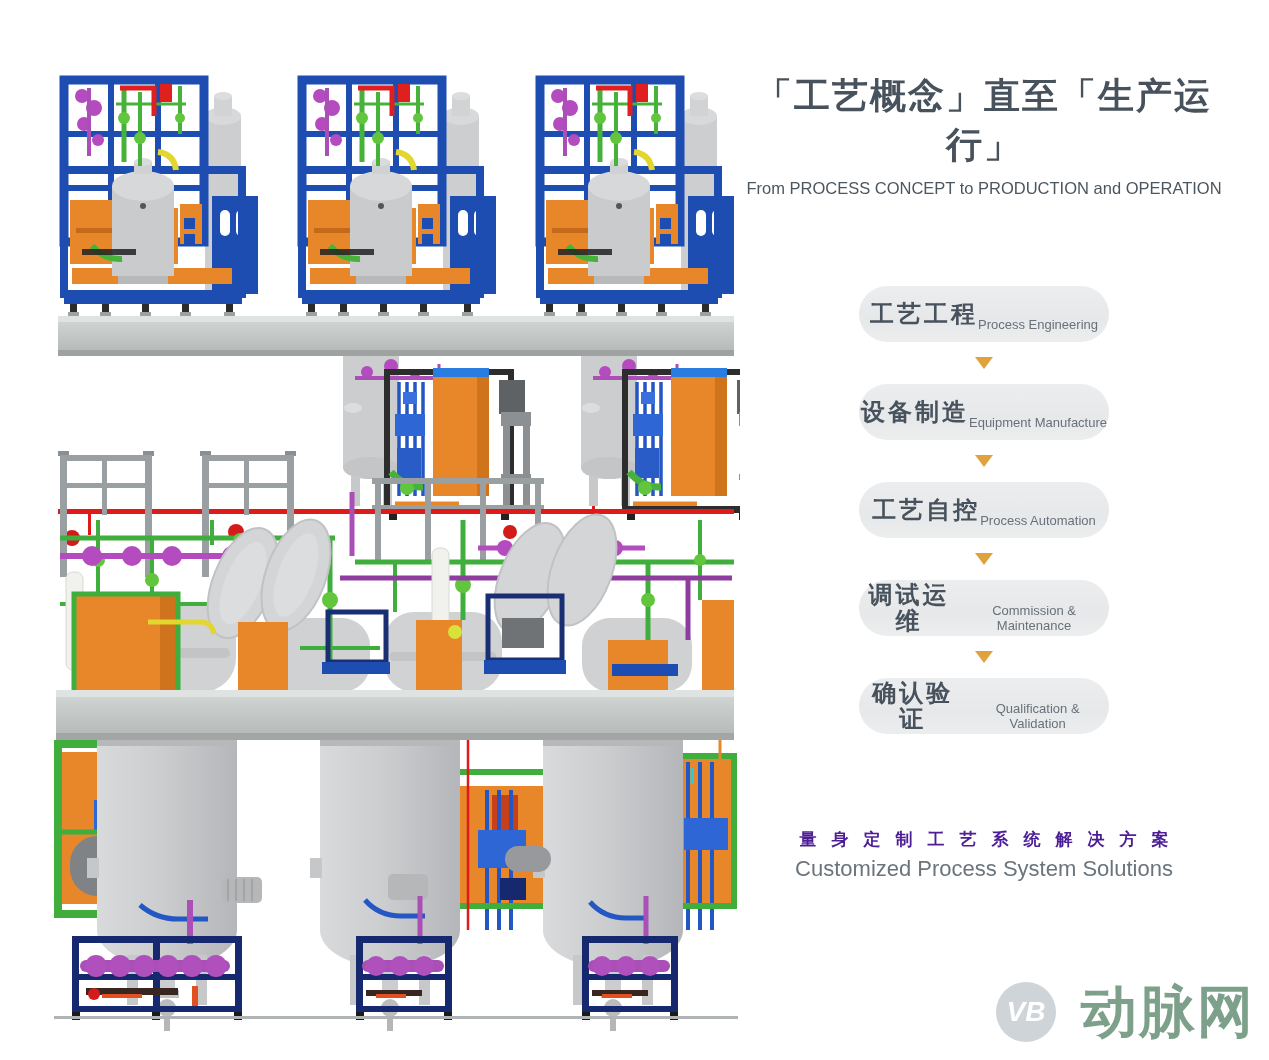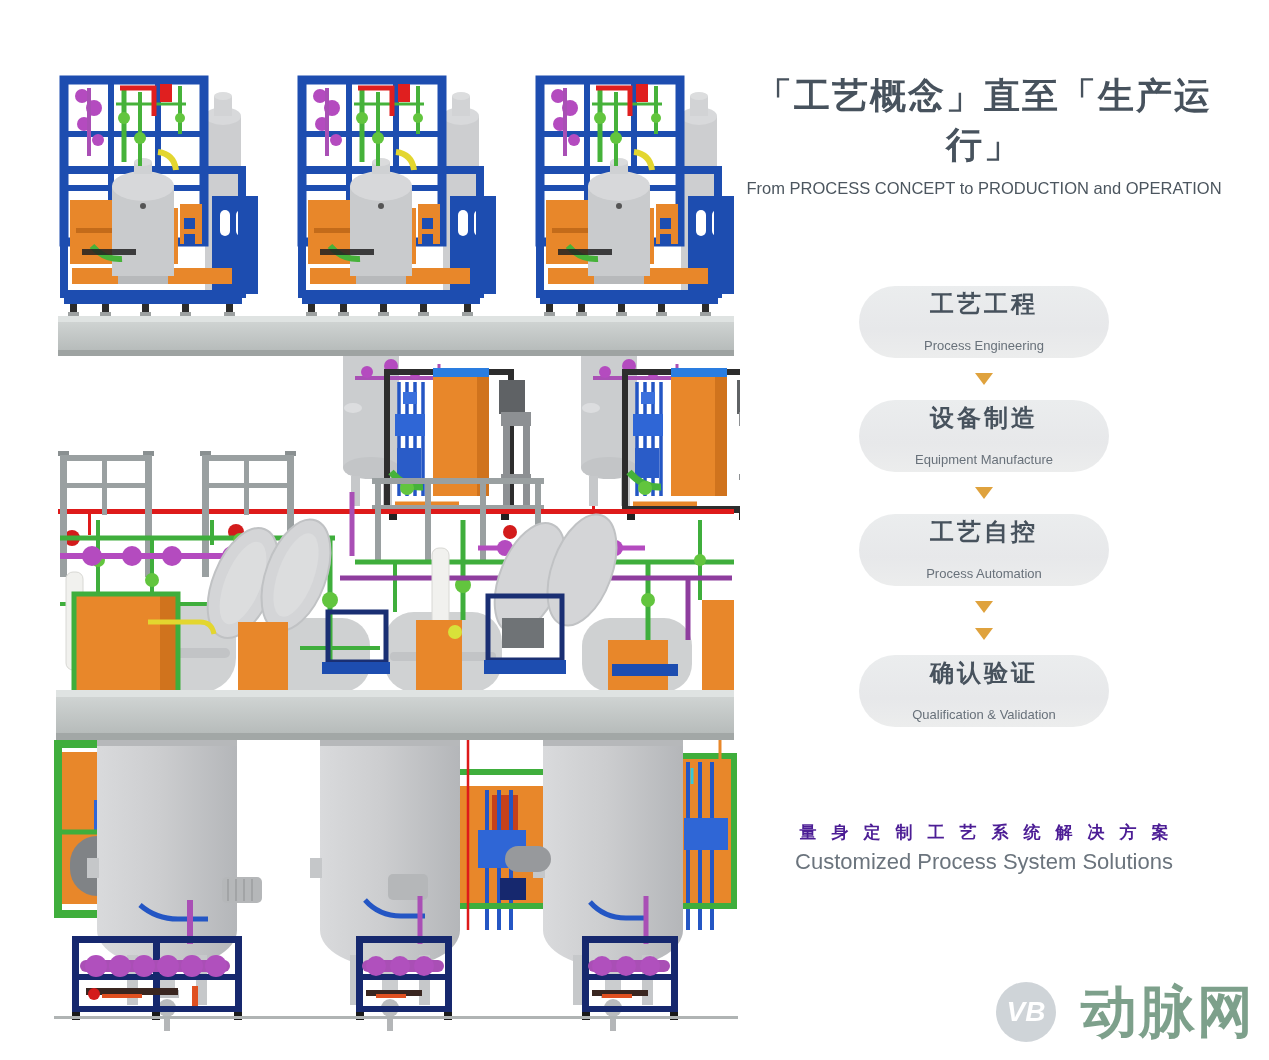--- a/index.html
+++ b/index.html
@@ -9,23 +9,23 @@
     font-family:"Liberation Sans","DejaVu Sans",sans-serif;
   }
   
   .plant{position:absolute;left:0;top:0;width:740px;height:1060px;}
   
   .panel{position:absolute;left:734px;top:0;width:500px;text-align:center;z-index:3;}
   .title-zh{margin-top:72px;font-size:36px;font-weight:bold;color:#47525d;letter-spacing:2px;}
   .title-en{margin-top:9px;font-size:16.5px;color:#4c565f;}
   .flow{margin-top:88px;}
   .pill{
-    width:250px;height:72px;margin:0 auto;border-radius:40px;
+    width:250px;height:56px;margin:0 auto;border-radius:40px;
     background:linear-gradient(180deg,#ebedee 0%,#e7e8ea 60%,#eceded 100%);
-    display:flex;flex-direction:column;align-items:center;justify-content:center;
+    display:flex;flex-direction:row;align-items:center;justify-content:center;
   }
   .stage-zh{font-size:24px;font-weight:bold;color:#47525d;letter-spacing:3px;line-height:1.1;}
   .stage-en{font-size:13px;color:#68717a;margin-top:20px;}
   .flow-arrow{
     width:0;height:0;margin:15px auto;
     border-left:9px solid transparent;border-right:9px solid transparent;
     border-top:12px solid var(--arrow-color,#dfa23d);
   }
   .footer{margin-top:94px;}
   .tagline-zh{font-size:17px;font-weight:bold;color:#4c1d95;letter-spacing:15px;padding-left:15px;}
@@ -445,20 +445,24 @@
 
   <div class="stage">
     <div class="pill">
       <div class="stage-zh">工艺自控</div>
       <div class="stage-en">Process Automation</div>
     </div>
     <div class="flow-arrow"></div>
   </div>
 
   <div class="stage">
+    <div class="pill">
+      <div class="stage-zh">调试运维</div>
+      <div class="stage-en">Commission &amp; Maintenance</div>
+    </div>
     <div class="flow-arrow"></div>
   </div>
 
   <div class="stage">
     <div class="pill">
       <div class="stage-zh">确认验证</div>
       <div class="stage-en">Qualification &amp; Validation</div>
     </div>
 
   </div>

